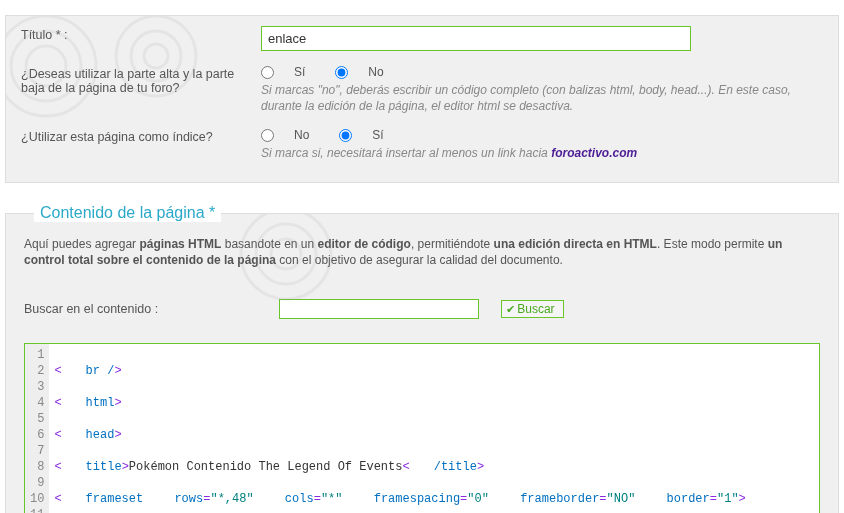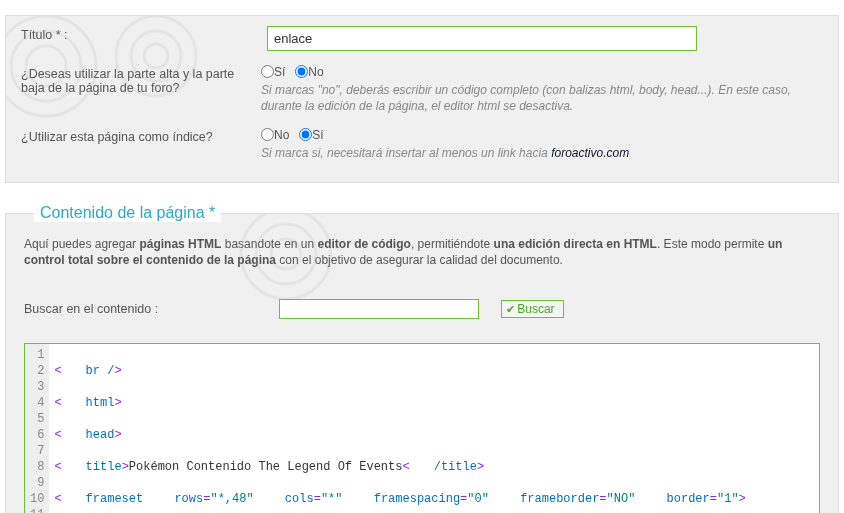--- a/index.html
+++ b/index.html
@@ -46,32 +46,31 @@
     flex: 1;
   }
   .title-input {
     width: 430px;
     border: 1px solid #6ac52a;
     padding: 4px 6px;
     font-size: 13px;
     color: #333;
     outline: none;
     background:#fff;
-    margin-left:6px;
-  }
-  .radio-line { display:flex; align-items:flex-start; gap:0; margin-bottom:3px;}
+  }
+  .radio-line { display:flex; align-items:center; gap:20px; margin-bottom:3px;}
   .radio-line label { margin-right: 10px; color:#555;}
   .hint {
     color: #888;
     font-style: italic;
     font-size: 12px;
     margin-top: 2px;
     line-height: 1.35;
   }
-  .hint b { font-style: italic; font-weight: normal; color:#0f172a;}
+  .hint b { font-style: italic; font-weight: bold; color:#4c1d95;}
 
   .section2 {
     border: 1px solid #ddd;
     margin: 5px;
     position: relative;
     background: #f0f0f0;
   }
   .legend {
     position: absolute;
     top: -10px;

